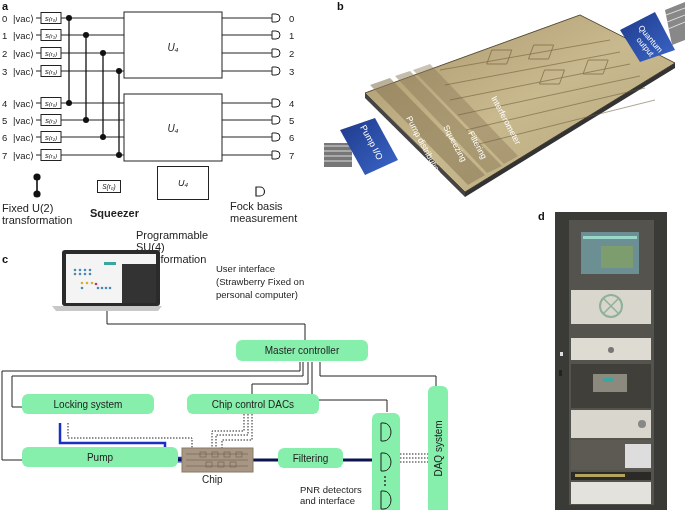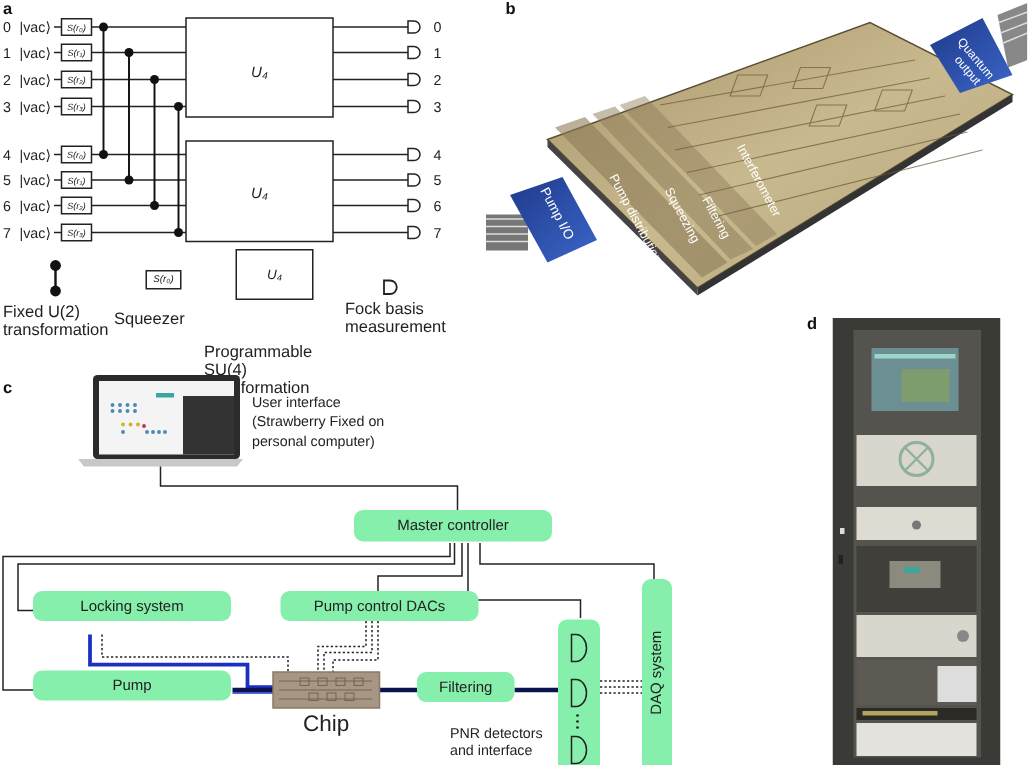--- a/index.html
+++ b/index.html
@@ -2,21 +2,21 @@
 <html><head>
 <meta charset="utf-8">
 <style>
   html,body{margin:0;padding:0;background:#fff;}
   body{width:685px;height:510px;position:relative;overflow:hidden;font-family:"Liberation Sans",sans-serif;color:#222;}
   .abs{position:absolute;}
   .panel-label{position:absolute;font-weight:bold;font-size:11px;color:#111;}
   svg text{font-family:"Liberation Sans",sans-serif;}
   .gbox{position:absolute;background:#86efac;border-radius:6px;font-size:10px;color:#222;display:flex;align-items:center;justify-content:center;}
   .legend-text{position:absolute;font-size:11px;text-align:left;line-height:12px;color:#222;}
-  .ui-caption{position:absolute;font-size:9.5px;line-height:13px;color:#222;}
+  .ui-caption{position:absolute;font-size:9.5px;line-height:13px;color:#222;margin-left:48px;}
 </style>
 </head>
 <body>
 
 <div class="panel-label" style="left:2px;top:0px;">a</div>
 
 <svg class="abs" style="left:0;top:0;" width="310" height="240">
   <g id="circuit-layer">
       <text x="2" y="21.5" font-size="9.5" fill="#222">0</text>
       <text x="13" y="21.5" font-size="9.5" fill="#222">|vac⟩</text>
@@ -115,21 +115,21 @@
     <circle cx="17" cy="7" r="3.6" fill="#111"></circle>
     <circle cx="17" cy="24" r="3.6" fill="#111"></circle>
   </svg>
 </div>
 <div class="legend-text" style="left:2px;top:202px;width:72px;">
   <div>Fixed U(2)</div>
   <div>transformation</div>
 </div>
 
 <div class="abs" style="left:97px;top:180px;width:22px;height:11px;border:1px solid #222;font-size:6.5px;font-style:italic;display:flex;align-items:center;justify-content:center;">S(r₀)</div>
-<div class="legend-text" style="left:76px;top:207px;width:60px;">Squeezer</div>
+<div class="legend-text" style="left:90px;top:207px;width:60px;font-weight:bold;">Squeezer</div>
 
 <div class="abs" style="left:157px;top:166px;width:50px;height:32px;border:1px solid #222;font-size:9px;font-style:italic;display:flex;align-items:center;justify-content:center;">U₄</div>
 <div class="legend-text" style="left:136px;top:207px;width:94px;margin-top:22px;">
   <div>Programmable</div>
   <div>SU(4) transformation</div>
 </div>
 
 <svg class="abs" style="left:254px;top:185px;" width="14" height="12">
   <path d="M2 2 H6 A4.5 4.5 0 0 1 6 11 H2 Z" fill="none" stroke="#222" stroke-width="1.2"></path>
 </svg>
@@ -284,25 +284,25 @@
 </svg>
 
 <div class="ui-caption" style="left:168px;top:262px;">
   <div>User interface</div>
   <div>(Strawberry Fixed on</div>
   <div>personal computer)</div>
 </div>
 
 <div class="gbox" style="left:236px;top:340px;width:132px;height:21px;">Master controller</div>
 <div class="gbox" style="left:22px;top:394px;width:132px;height:20px;">Locking system</div>
-<div class="gbox" style="left:187px;top:394px;width:132px;height:20px;">Pump control DACs</div>
-<div class="gbox" style="left:22px;top:447px;width:132px;height:20px;">Pump</div>
+<div class="gbox" style="left:187px;top:394px;width:132px;height:20px;">Chip control DACs</div>
+<div class="gbox" style="left:22px;top:447px;width:156px;height:20px;">Pump</div>
 <div class="gbox" style="left:278px;top:448px;width:65px;height:20px;">Filtering</div>
 
-<div class="abs" style="left:202px;top:474px;font-size:15px;">Chip</div>
+<div class="abs" style="left:202px;top:474px;font-size:10px;">Chip</div>
 
 <div class="gbox" style="left:372px;top:413px;width:28px;height:97px;border-radius:6px 6px 0 0;">
   <svg width="28" height="97" style="position:absolute;left:0;top:0;">
     <path d="M9 10 H12 A7 9 0 0 1 12 28 H9 Z" fill="none" stroke="#222" stroke-width="1"></path>
     <path d="M9 40 H12 A7 9 0 0 1 12 58 H9 Z" fill="none" stroke="#222" stroke-width="1"></path>
     <circle cx="13" cy="64" r="0.9" fill="#222"></circle>
       <circle cx="13" cy="68" r="0.9" fill="#222"></circle>
       <circle cx="13" cy="72" r="0.9" fill="#222"></circle>
     <path d="M9 78 H12 A7 9 0 0 1 12 96 H9 Z" fill="none" stroke="#222" stroke-width="1"></path>
   </svg>

